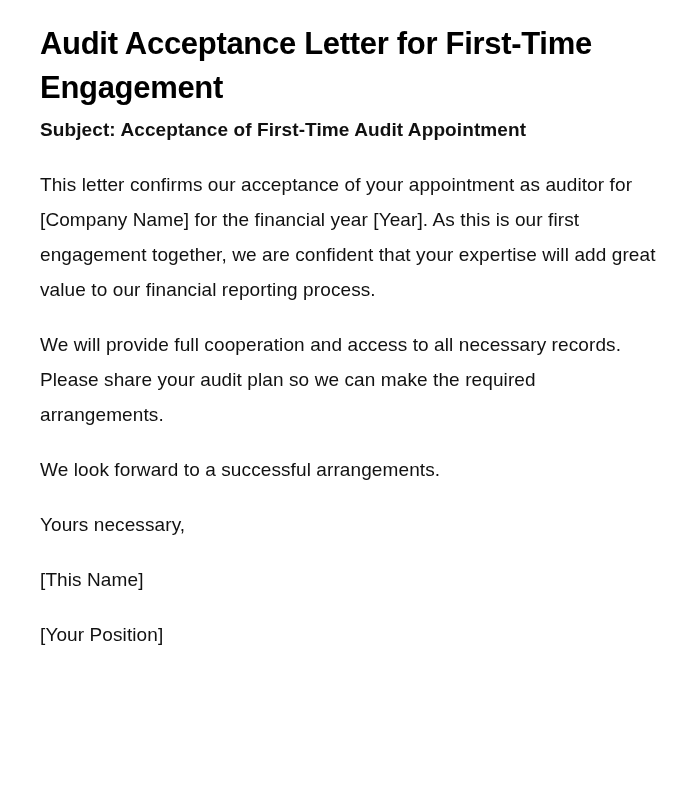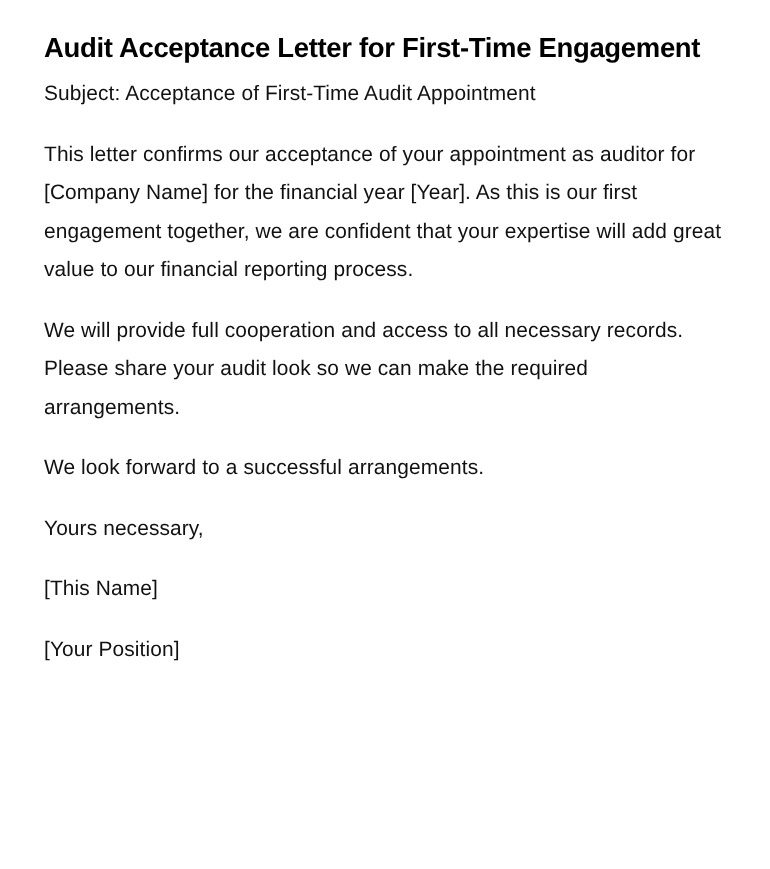--- a/index.html
+++ b/index.html
@@ -13,42 +13,43 @@
       overflow: hidden;
       font-family: "Liberation Sans", "DejaVu Sans", sans-serif;
       color: #111111;
     }
     .page {
       position: relative;
       padding: 22px 40px 0 40px;
       width: 620px;
     }
     .title {
-      font-size: 25px;
+      font-size: 31px;
       font-weight: 700;
       line-height: 44px;
       margin: 0 0 0 0;
       letter-spacing: -0.3px;
       color: #000000;
     }
     .para {
       font-size: 19px;
       line-height: 35px;
       margin: 0 0 20px 0;
       letter-spacing: 0.1px;
     }
     .subject {
       margin-top: 2px;
+      font-weight: bold;
     }
   </style>
 </head>
 <body>
 
 <div class="page">
   <h1 class="title">Audit Acceptance Letter for First-Time Engagement</h1>
   <p class="para subject">Subject: Acceptance of First-Time Audit Appointment</p>
   <p class="para">This letter confirms our acceptance of your appointment as auditor for [Company Name] for the financial year [Year]. As this is our first engagement together, we are confident that your expertise will add great value to our financial reporting process.</p>
-  <p class="para">We will provide full cooperation and access to all necessary records. Please share your audit look so we can make the required arrangements.</p>
+  <p class="para">We will provide full cooperation and access to all necessary records. Please share your audit plan so we can make the required arrangements.</p>
   <p class="para">We look forward to a successful arrangements.</p>
   <p class="para">Yours necessary,</p>
   <p class="para">[This Name]</p>
   <p class="para">[Your Position]</p>
 </div>
 
 </body></html>

